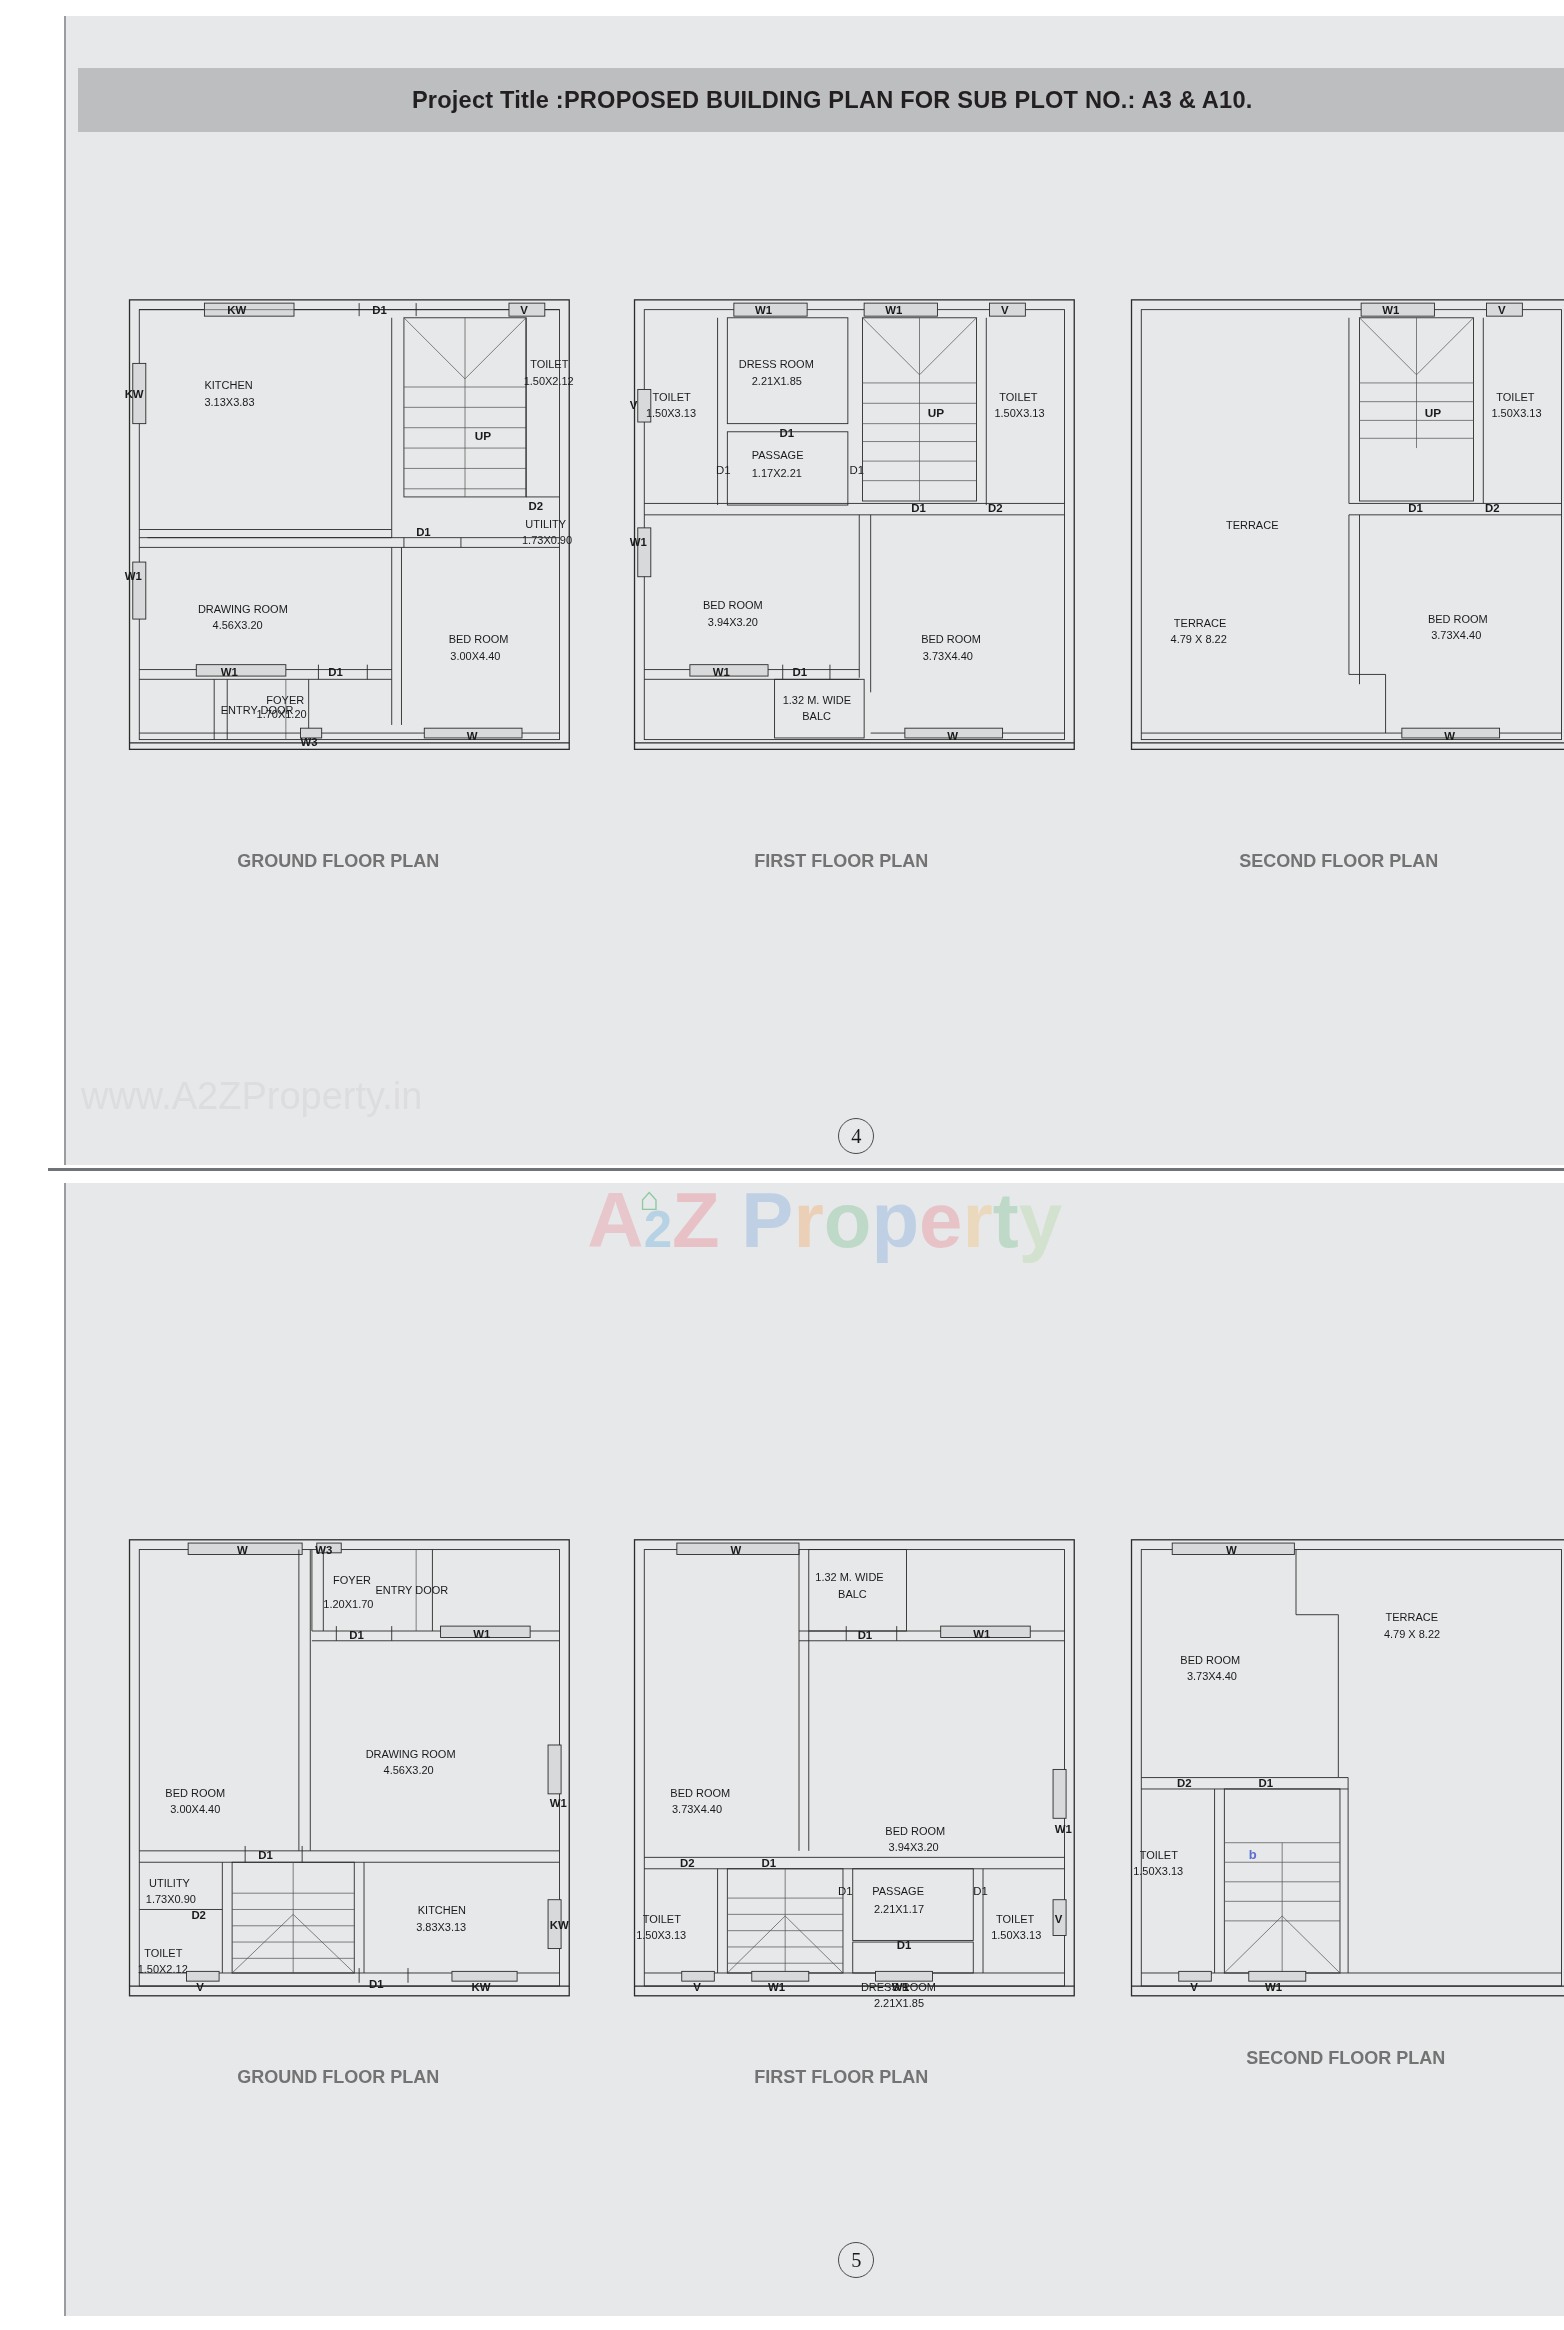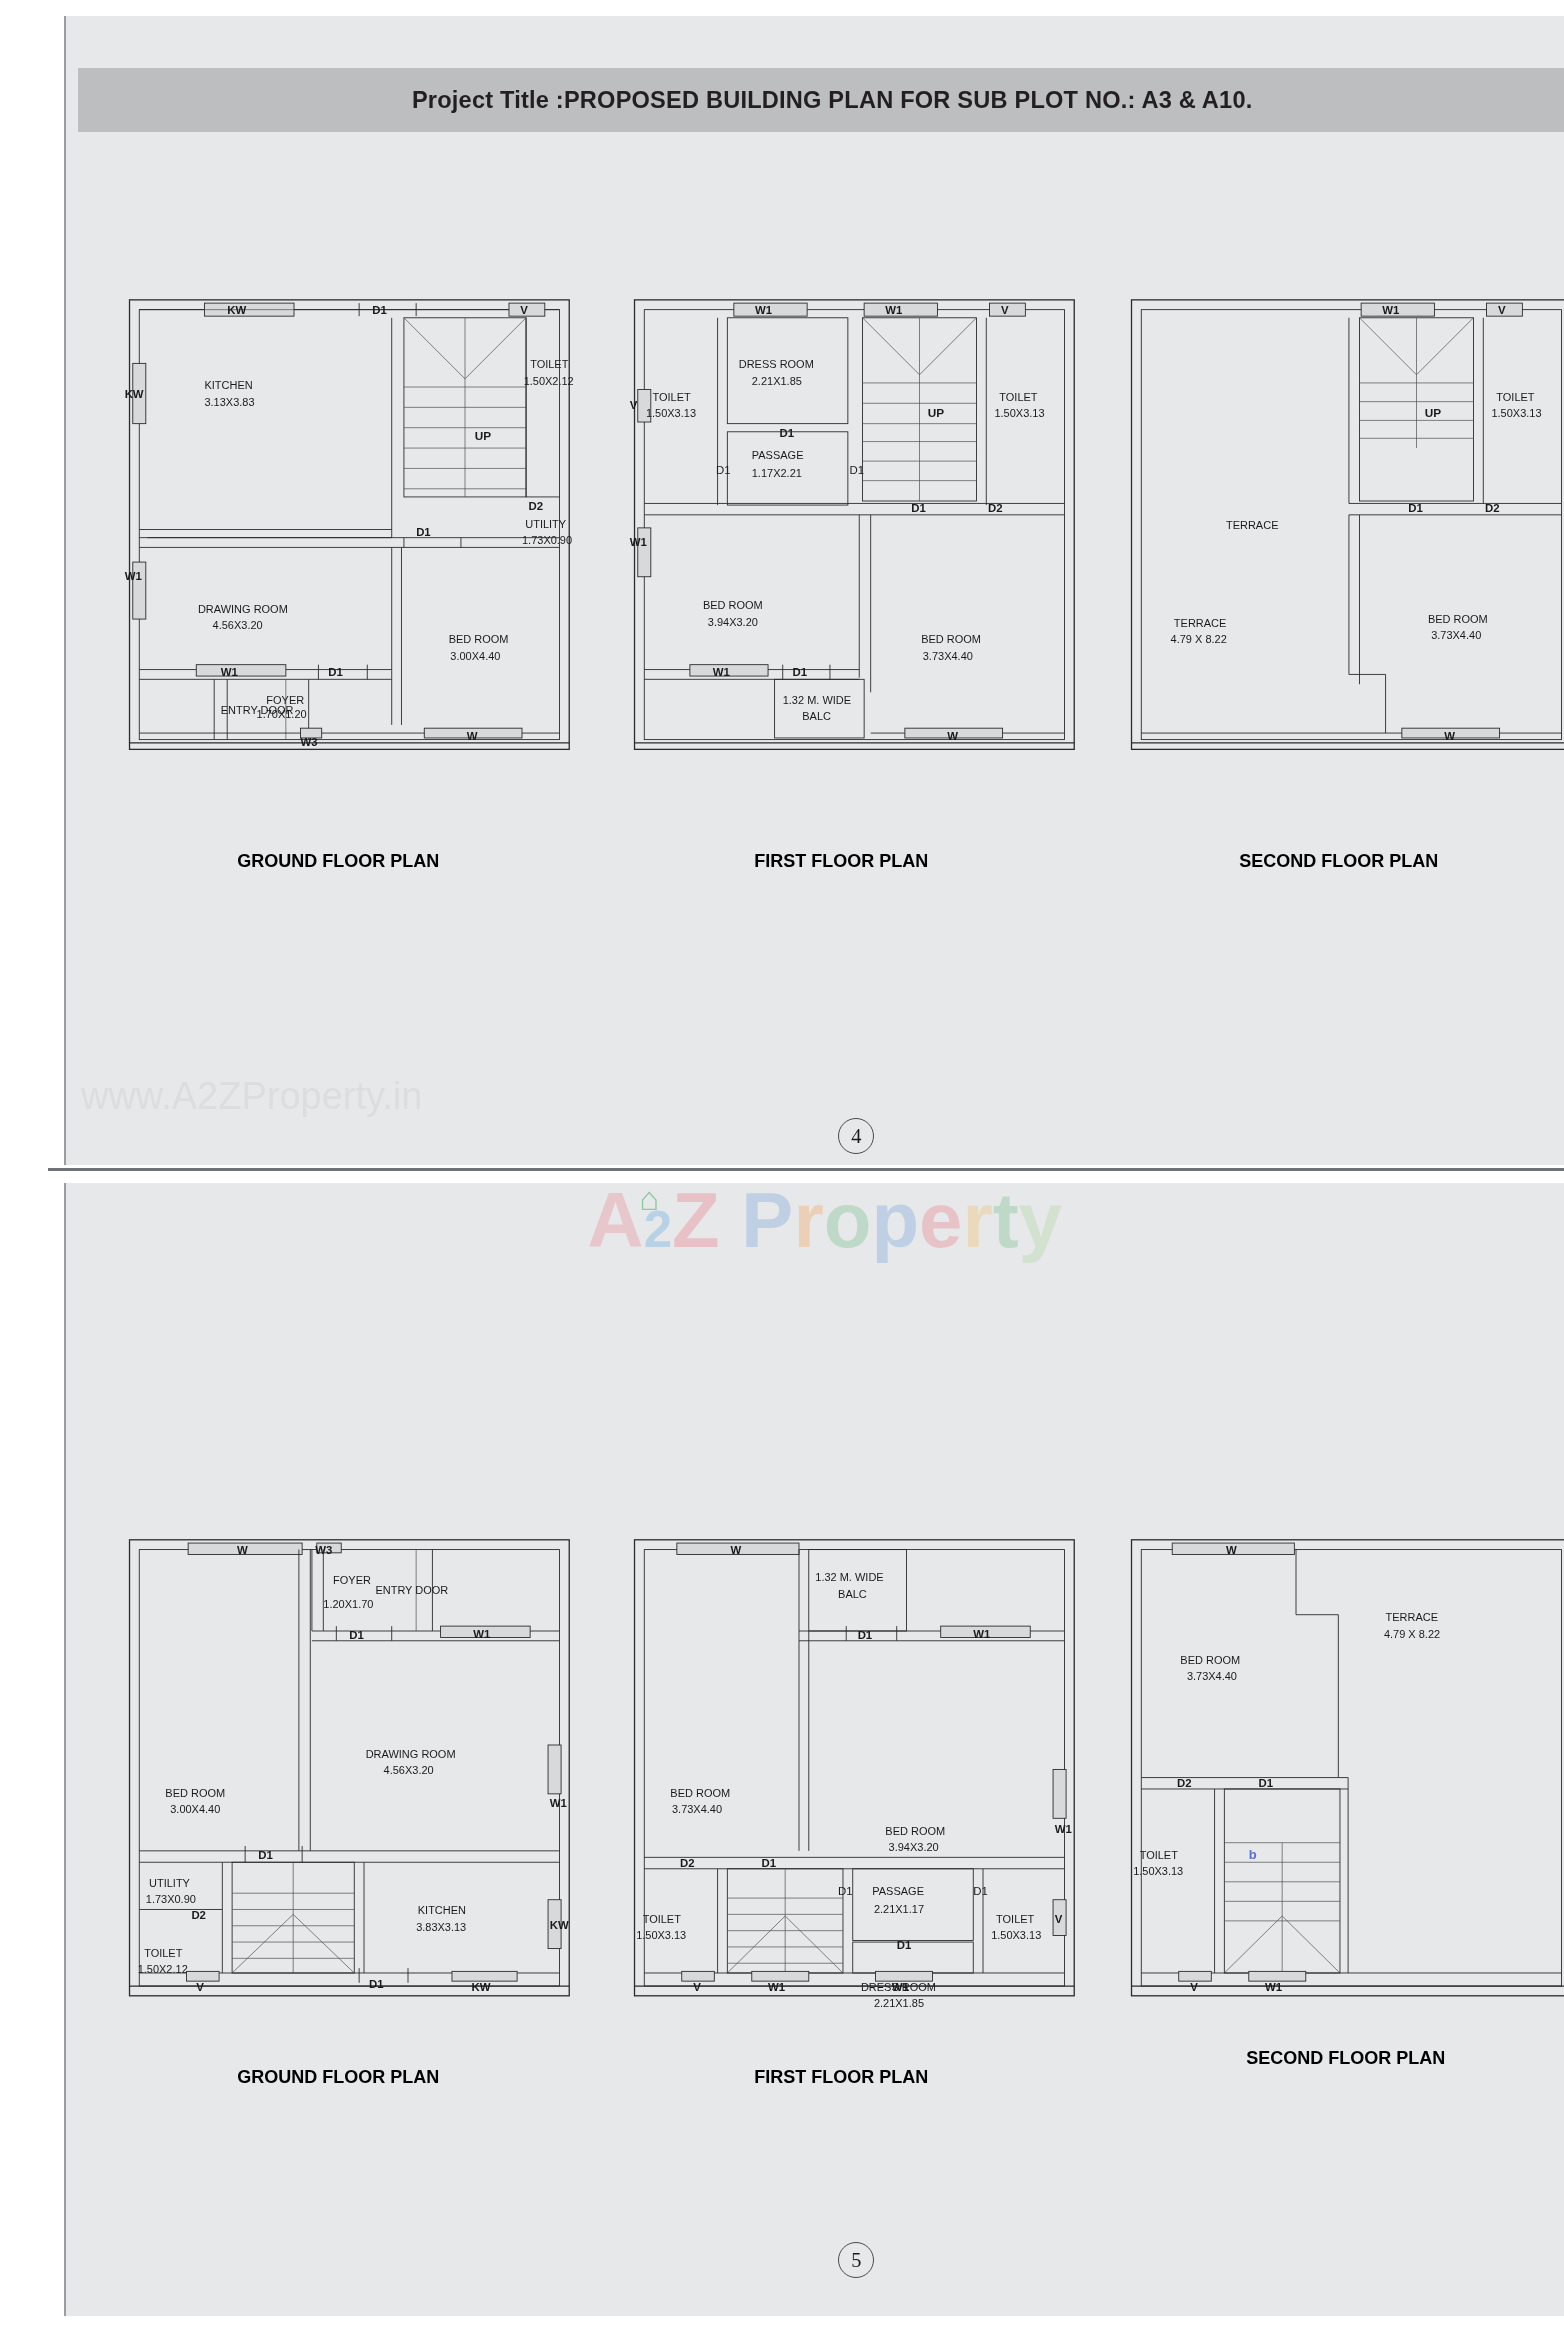--- a/index.html
+++ b/index.html
@@ -14,21 +14,21 @@
 
   .title-bar{position:absolute;left:11.4px;width:1509px;height:64px;background:#bcbec0;
              display:flex;align-items:center;justify-content:center;}
   .title-bar .title-text{font-size:23.6px;font-weight:bold;color:#231f20;letter-spacing:0.2px;
              font-family:"Liberation Sans",sans-serif;white-space:nowrap;}
 
   
   .plan{position:absolute;}
   .plan svg{display:block;}
 
-  .cap{position:absolute;font-size:18px;font-weight:bold;color:#000000;white-space:nowrap;}
+  .cap{position:absolute;font-size:18px;font-weight:bold;color:#737373;white-space:nowrap;}
 
   
   .wm-url{position:absolute;font-size:38px;color:#dcdddf;font-weight:normal;white-space:nowrap;
           font-family:"Liberation Sans",sans-serif;}
   .wm-logo{position:absolute;font-size:78px;font-weight:bold;white-space:nowrap;
            font-family:"Liberation Sans",sans-serif;opacity:.45;}
   .wm-logo .a{color:#e8a0a8;}
   .wm-logo .two{color:#7fb9dd;font-size:51px;}
   .wm-logo .z{color:#e8949c;}
   .wm-logo .p{color:#8fb4e0;}

